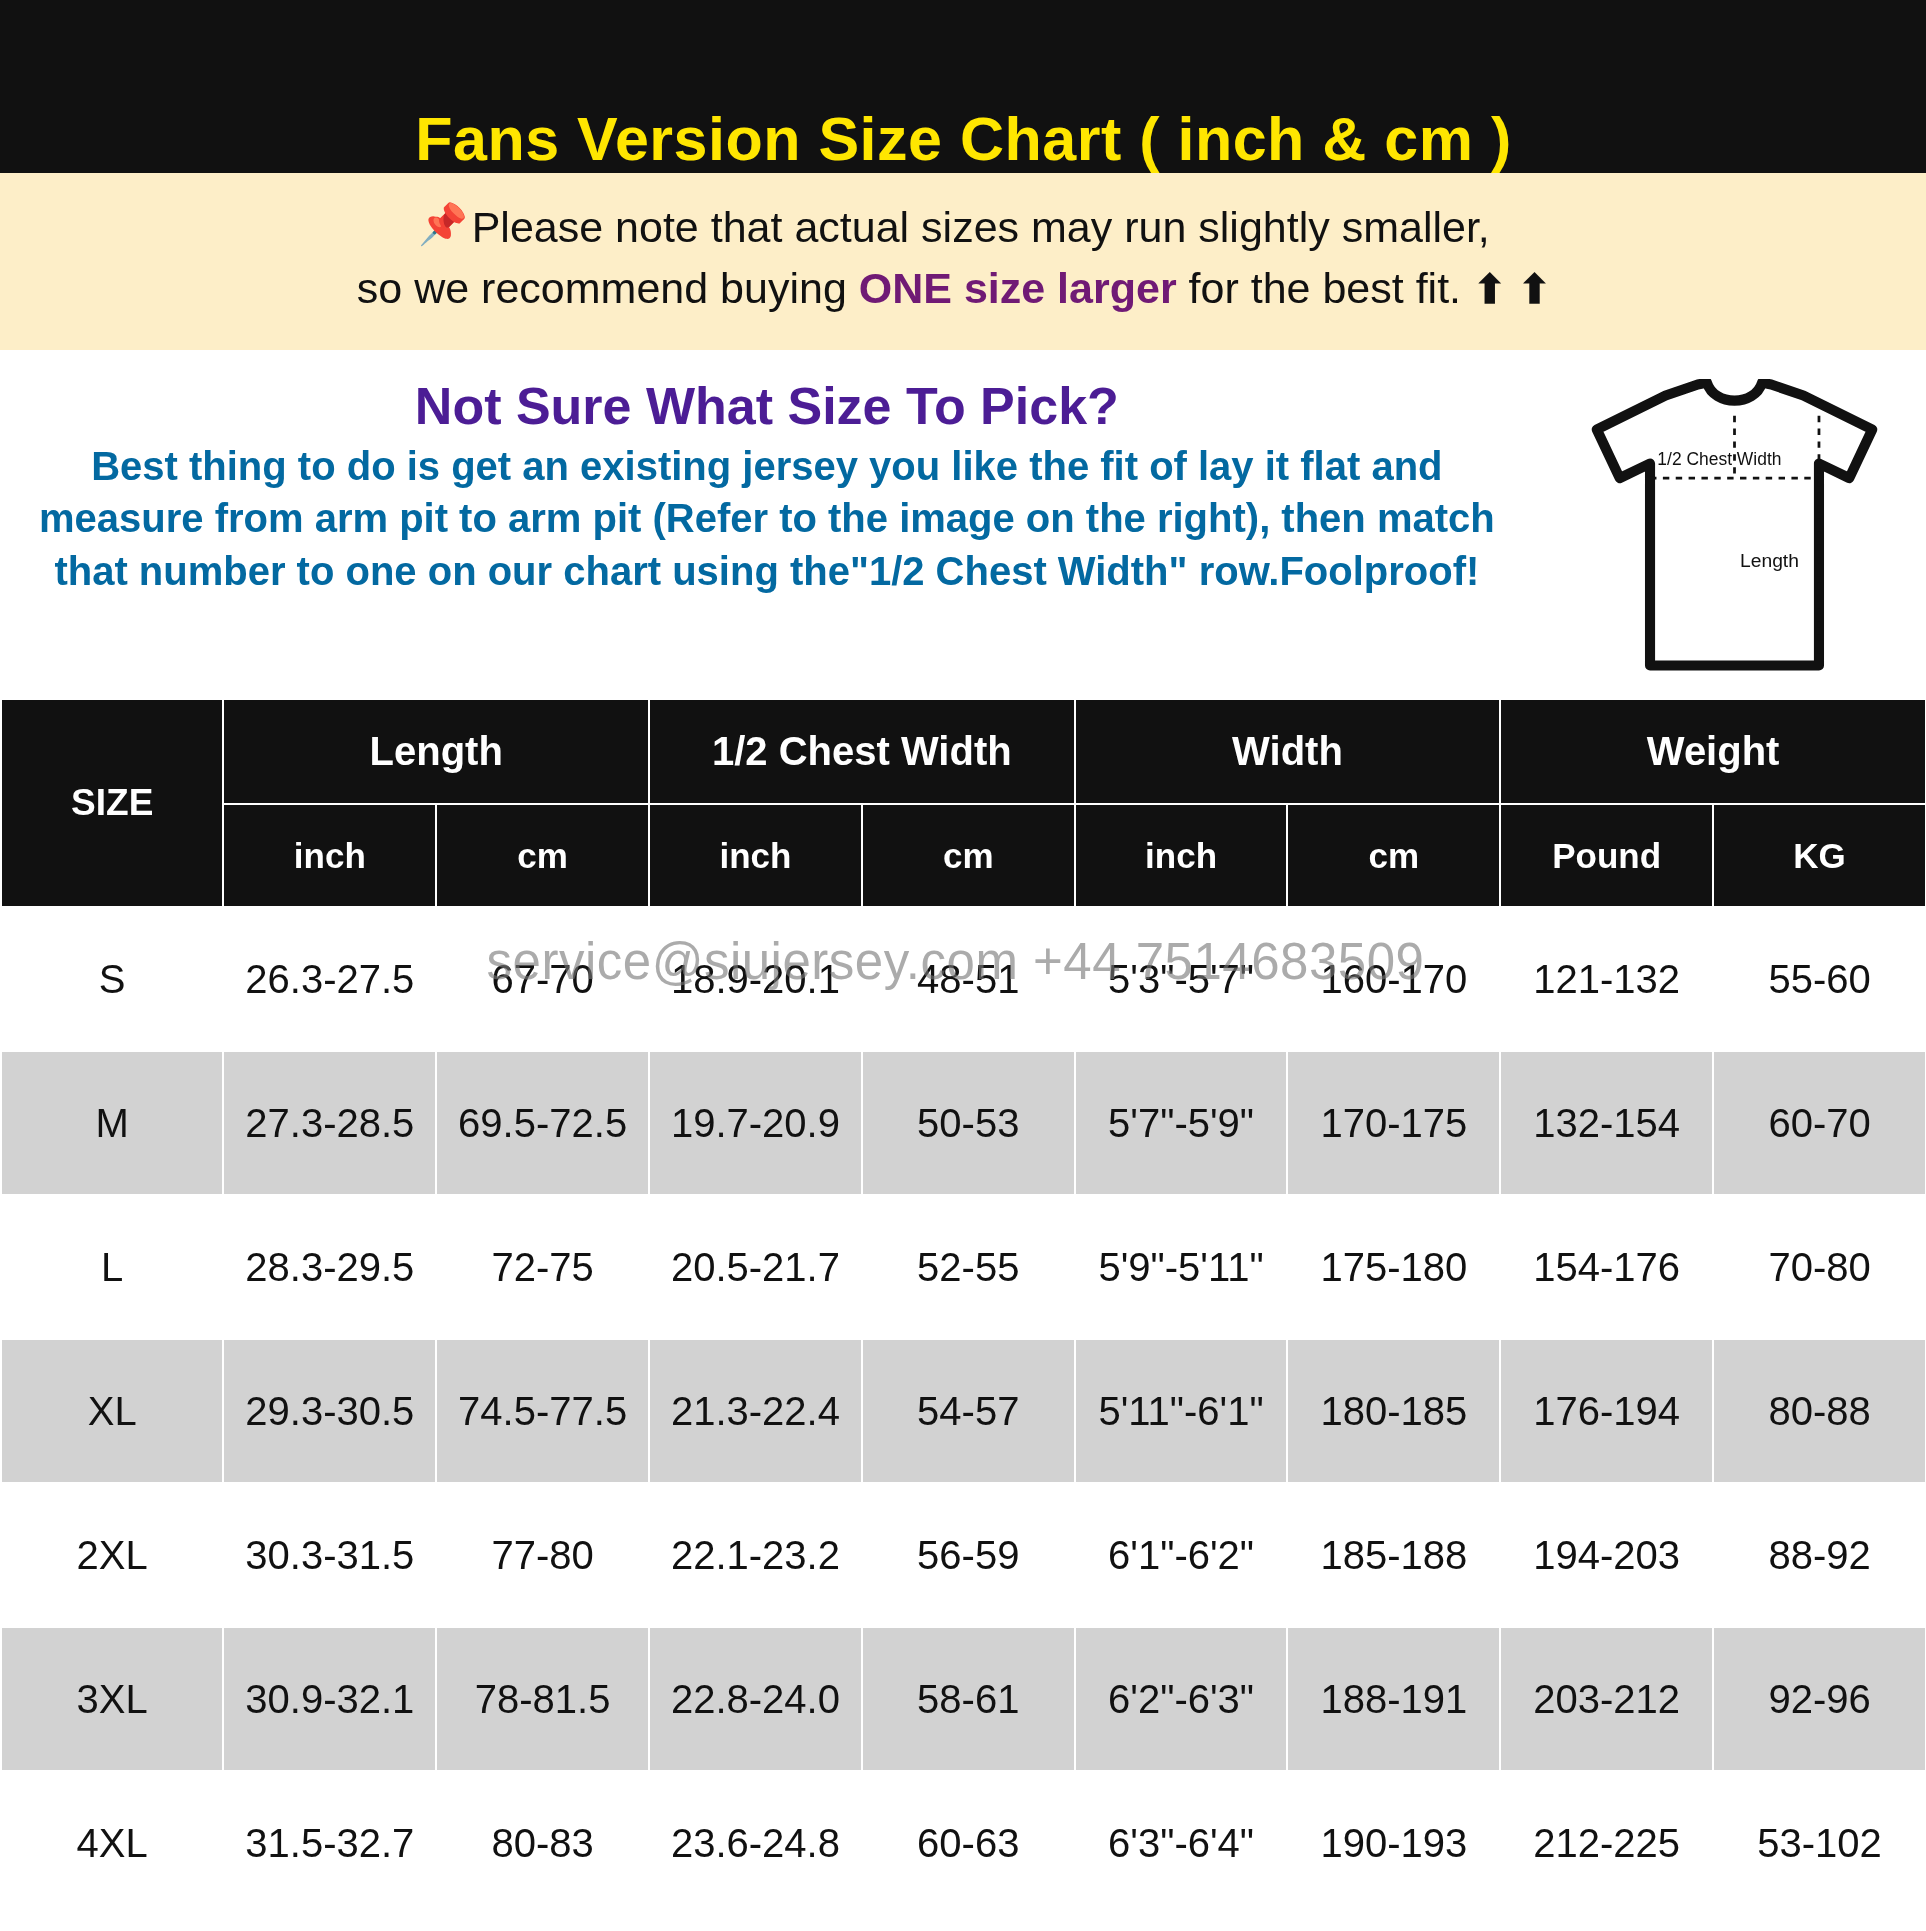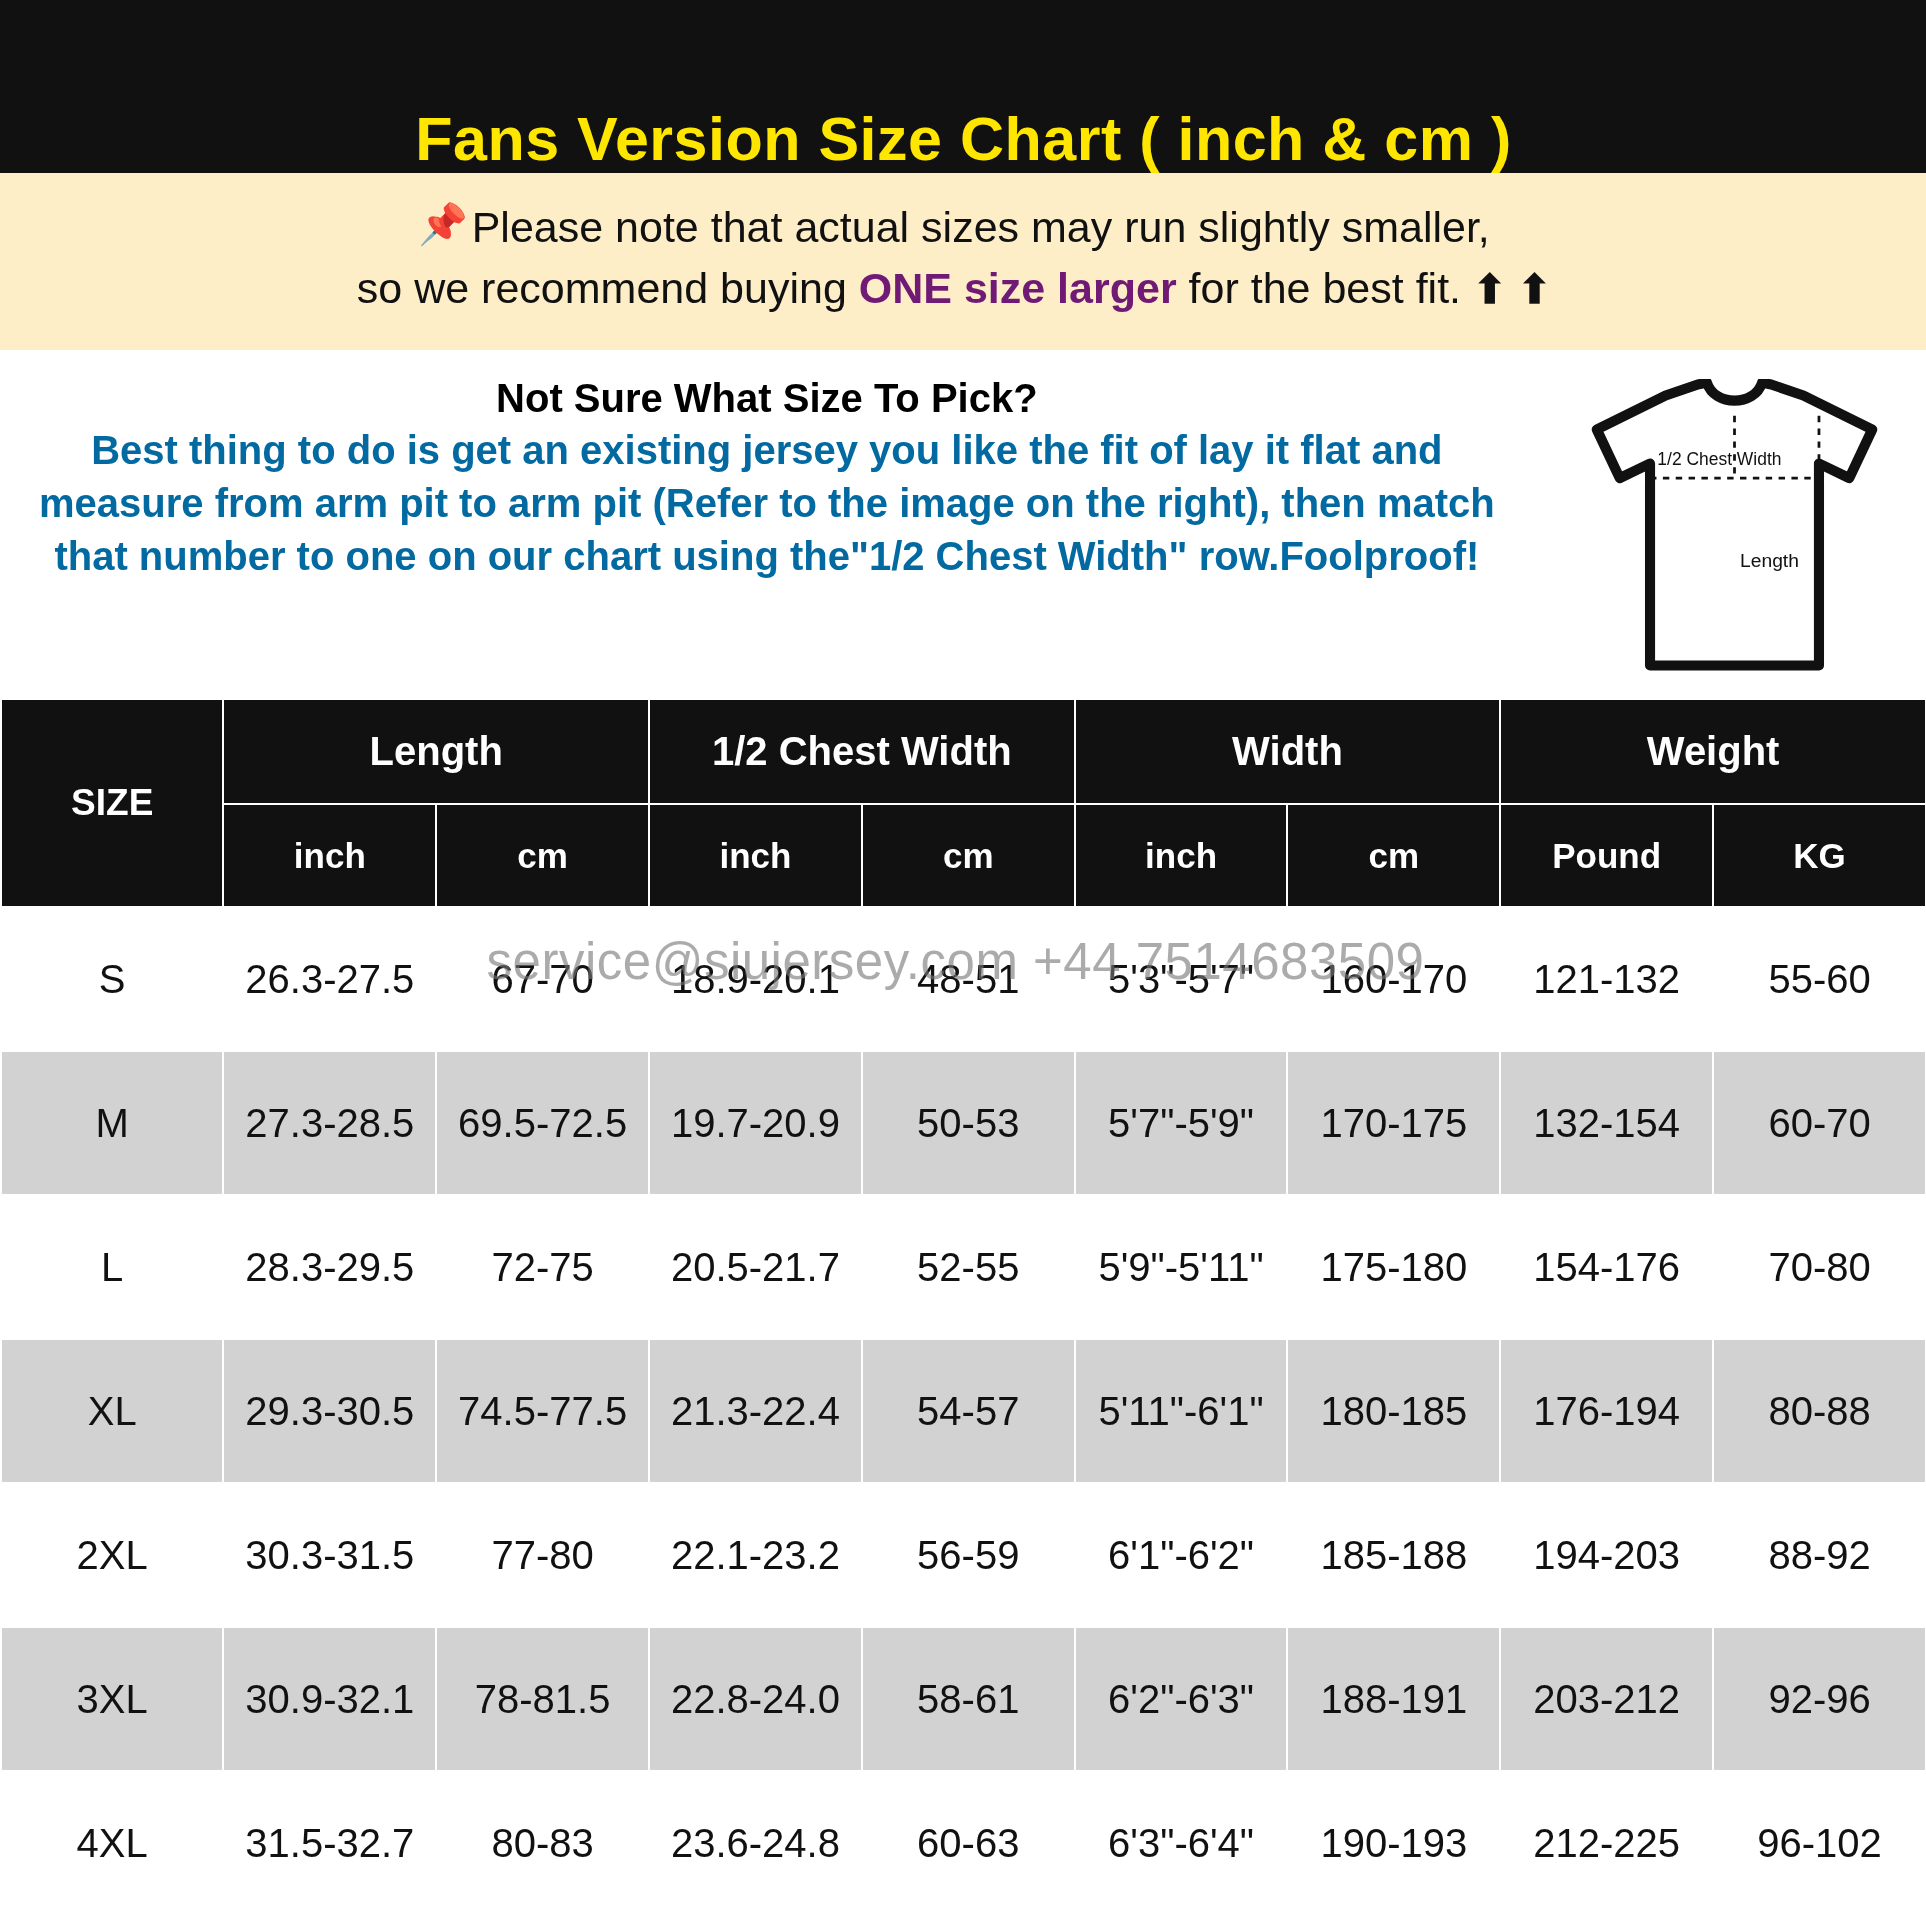--- a/index.html
+++ b/index.html
@@ -73,23 +73,23 @@
     align-items: flex-start;
     padding: 20px 0 16.5px 0;
     background: #ffffff;
   }
   .help-text {
     flex: 1 1 auto;
     padding: 0 16.5px 0 9.2px;
     text-align: center;
   }
   .help-title {
-    font-size: 40px;
-    font-weight: bold;
-    color: #000000;
+    font-size: 52px;
+    font-weight: bold;
+    color: #4c1d95;
     line-height: 1.28;
   }
   .help-body {
     font-size: 40px;
     font-weight: bold;
     color: #0369a1;
     line-height: 1.32;
   }
   .shirt-box {
     flex: 0 0 386px;
@@ -286,21 +286,21 @@
       </tr>
       <tr class="row-white">
         <td class="cell size-cell">4XL</td>
         <td class="cell">31.5-32.7</td>
         <td class="cell">80-83</td>
         <td class="cell">23.6-24.8</td>
         <td class="cell">60-63</td>
         <td class="cell">6'3"-6'4"</td>
         <td class="cell">190-193</td>
         <td class="cell">212-225</td>
-        <td class="cell">96-102</td>
+        <td class="cell">53-102</td>
       </tr>
     </tbody>
   </table>
 
   <div class="watermark">service@siujersey.com  +44 7514683509</div>
 
 </div>
 
 
 </body></html>

